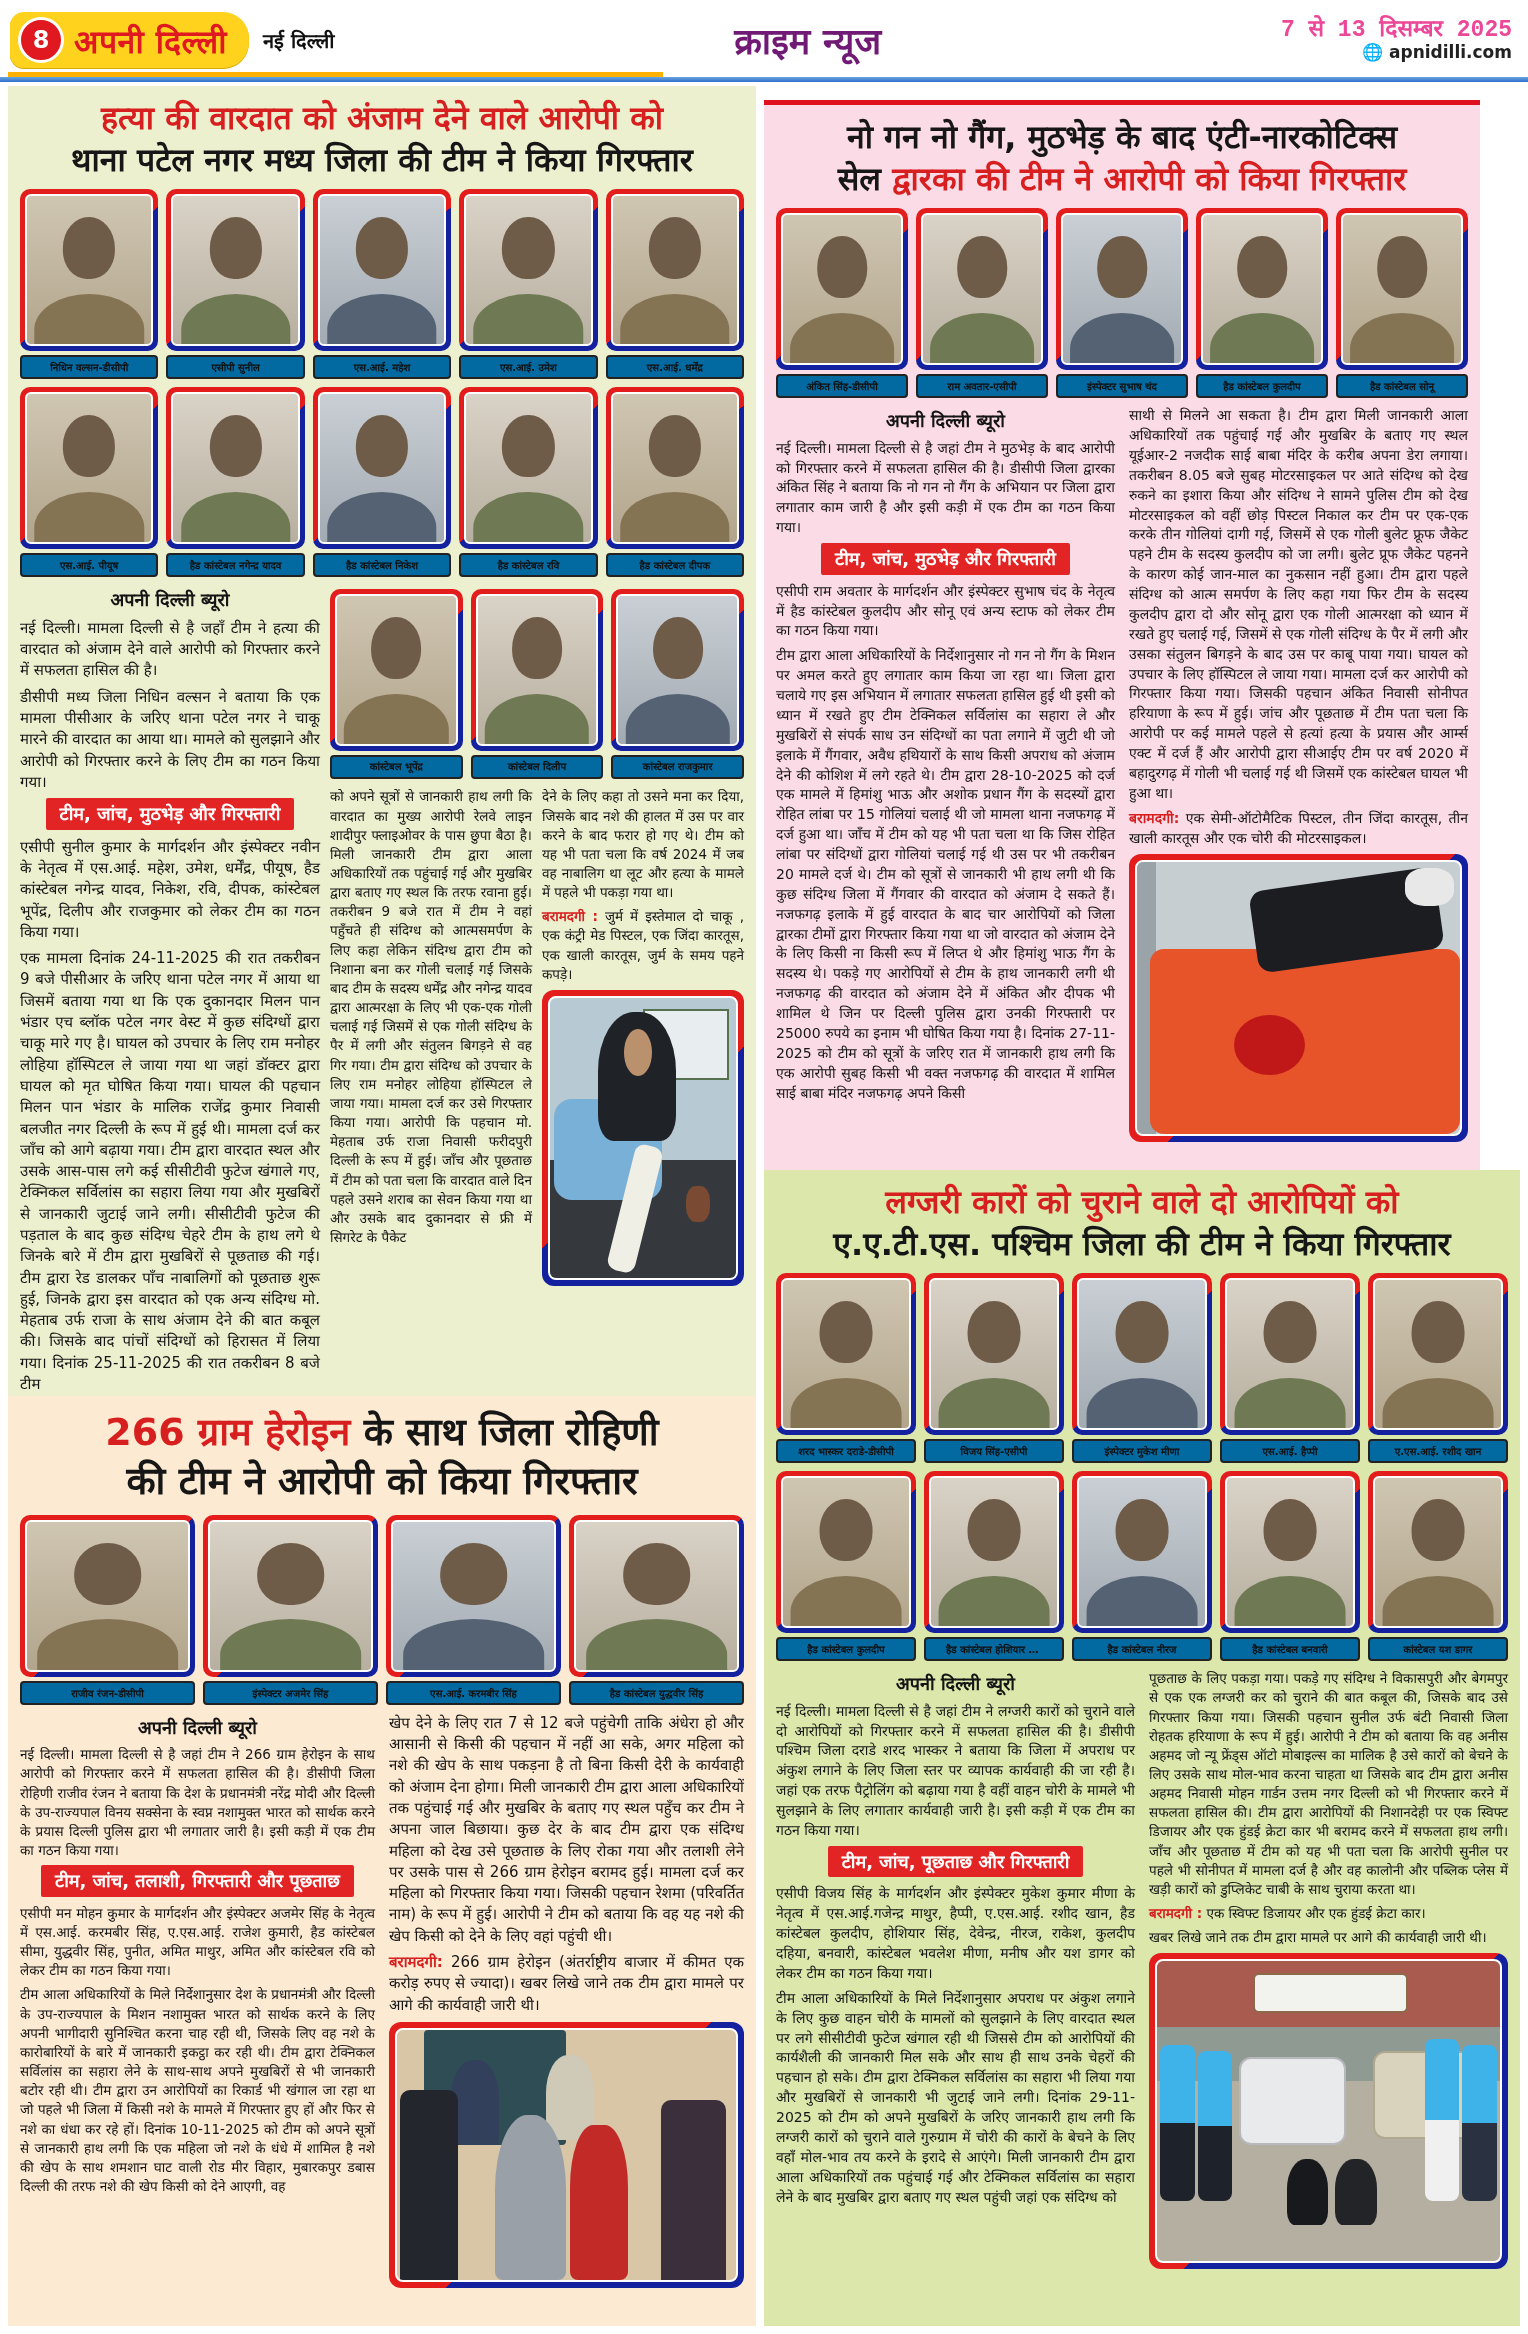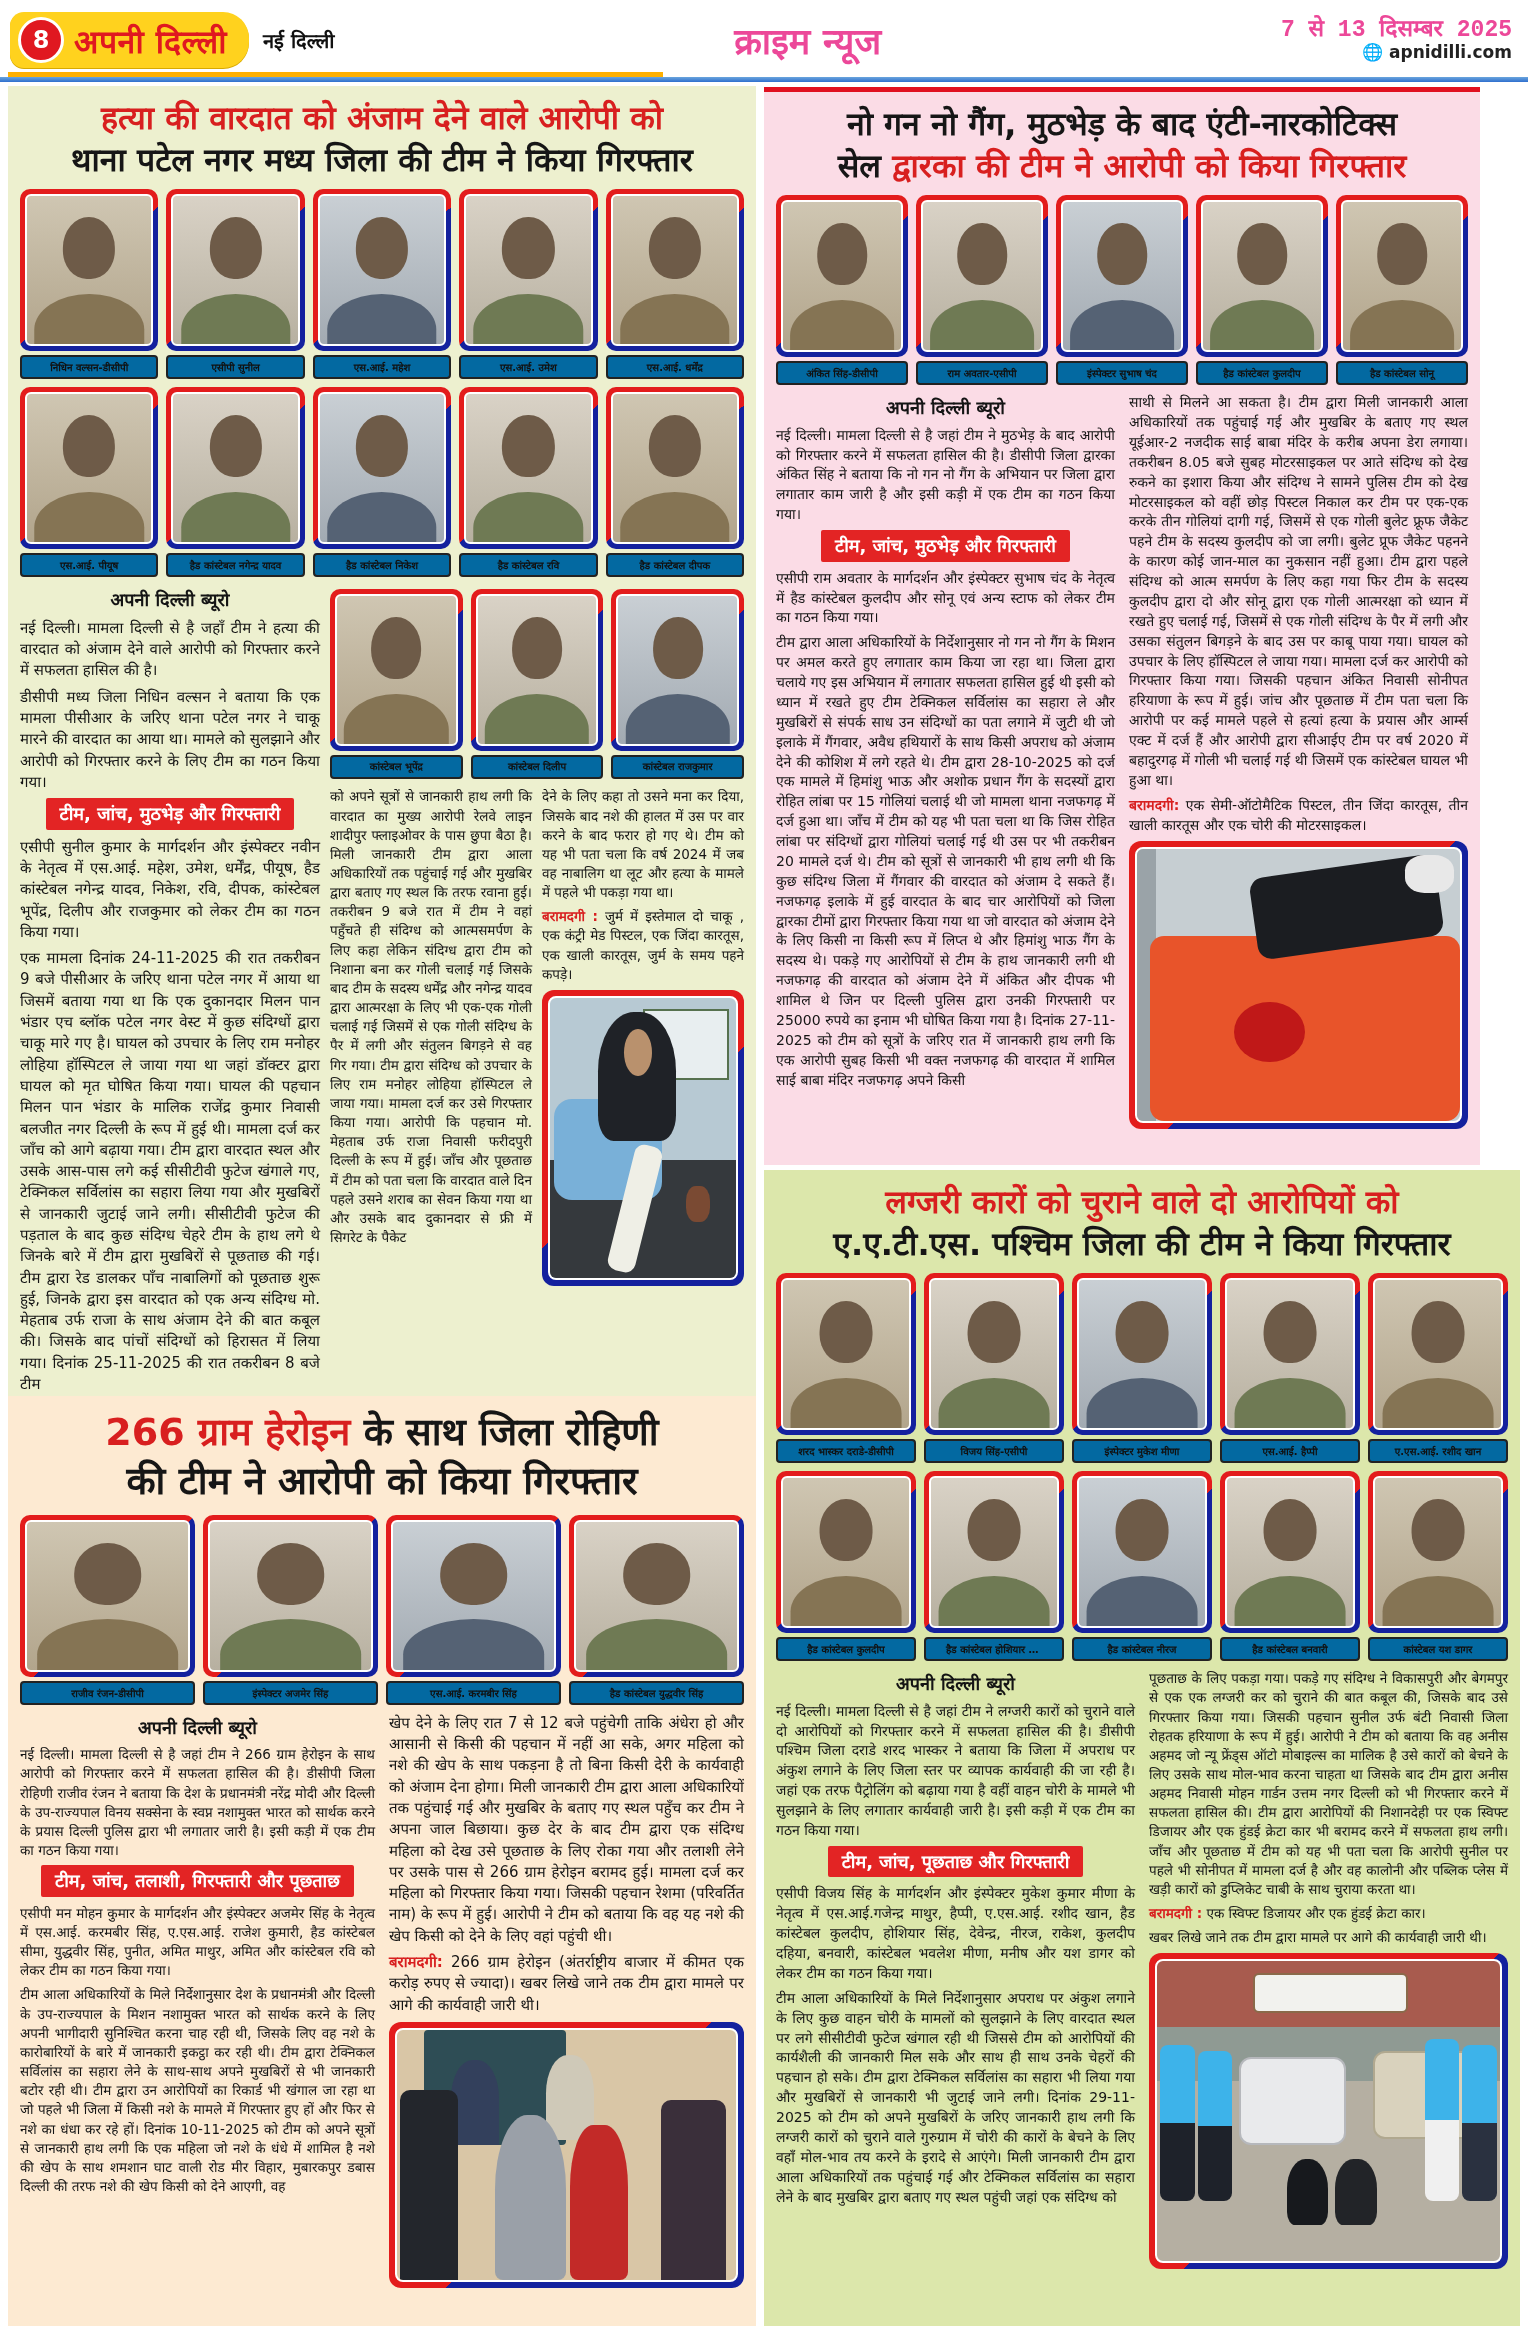--- a/index.html
+++ b/index.html
@@ -8,31 +8,31 @@
   
   .masthead{position:absolute;left:0;top:0;width:100%;height:78px;box-sizing:border-box;
             display:flex;align-items:center;justify-content:space-between;padding:6px 16px 4px 10px;}
   .m-left{display:flex;align-items:center;gap:14px;}
   .badge{display:flex;align-items:center;gap:10px;background:#ffd21e;border-radius:14px 26px 26px 14px;
          padding:5px 22px 5px 8px;box-shadow:0 1px 0 #d8a900;}
   .pagenum{width:40px;height:40px;border-radius:50%;background:#e01820;color:#fff;font-weight:800;
            font-size:24px;display:flex;align-items:center;justify-content:center;border:3px solid #fff;}
   .brand{color:#e01820;font-size:32px;font-weight:800;letter-spacing:0.5px;}
   .city{font-size:20px;font-weight:700;color:#111;}
-  .m-center{color:#ec4899;font-size:36px;font-weight:800;}
+  .m-center{color:#701a75;font-size:36px;font-weight:800;}
   .m-right{text-align:right;line-height:1.15;}
   .date{color:#ec4899;font-size:23px;font-weight:800;font-family:Liberation Mono, monospace;}
   .site{font-size:17px;font-weight:700;color:#222;display:flex;align-items:center;justify-content:flex-end;gap:5px;}
   .globe{color:#2b7fd0;font-size:17px;}
   .orange-rule{position:absolute;left:8px;top:72px;width:655px;height:5px;background:#ffb000;}
   .blue-rule{position:absolute;left:0;top:77px;width:100%;height:5px;background:linear-gradient(#6aa5dd,#2f6fce);}
   
   .a{position:absolute;box-sizing:border-box;padding:10px 12px;overflow:hidden;}
   .a1{left:8px;top:86px;width:748px;height:1688px;background:#edf0cf;}
-  .a2{left:764px;top:87px;width:716px;height:1078px;background:#fbdce6;border-top:5px solid #e01020;}
+  .a2{left:764px;top:100px;width:716px;height:1078px;background:#fbdce6;border-top:5px solid #e01020;}
   .a3{left:764px;top:1170px;width:756px;height:1156px;background:#dce7ab;}
   .a4{left:8px;top:1396px;width:748px;height:930px;background:#fdead2;}
   .a h2{margin:2px 0 8px;text-align:center;font-size:32px;line-height:1.3;font-weight:800;}
   .a4 h2{font-size:38px;}
   .h-red{color:#d81f1f;}
   .h-blk{color:#161616;}
   
   .prow{display:flex;gap:8px;margin:4px 0 8px;}
   .portrait{flex:1;display:flex;flex-direction:column;gap:4px;min-width:0;}
   .pframe{background:linear-gradient(135deg,#e31c1c 52%,#14219e 48%);padding:5px;border-radius:10px;}

